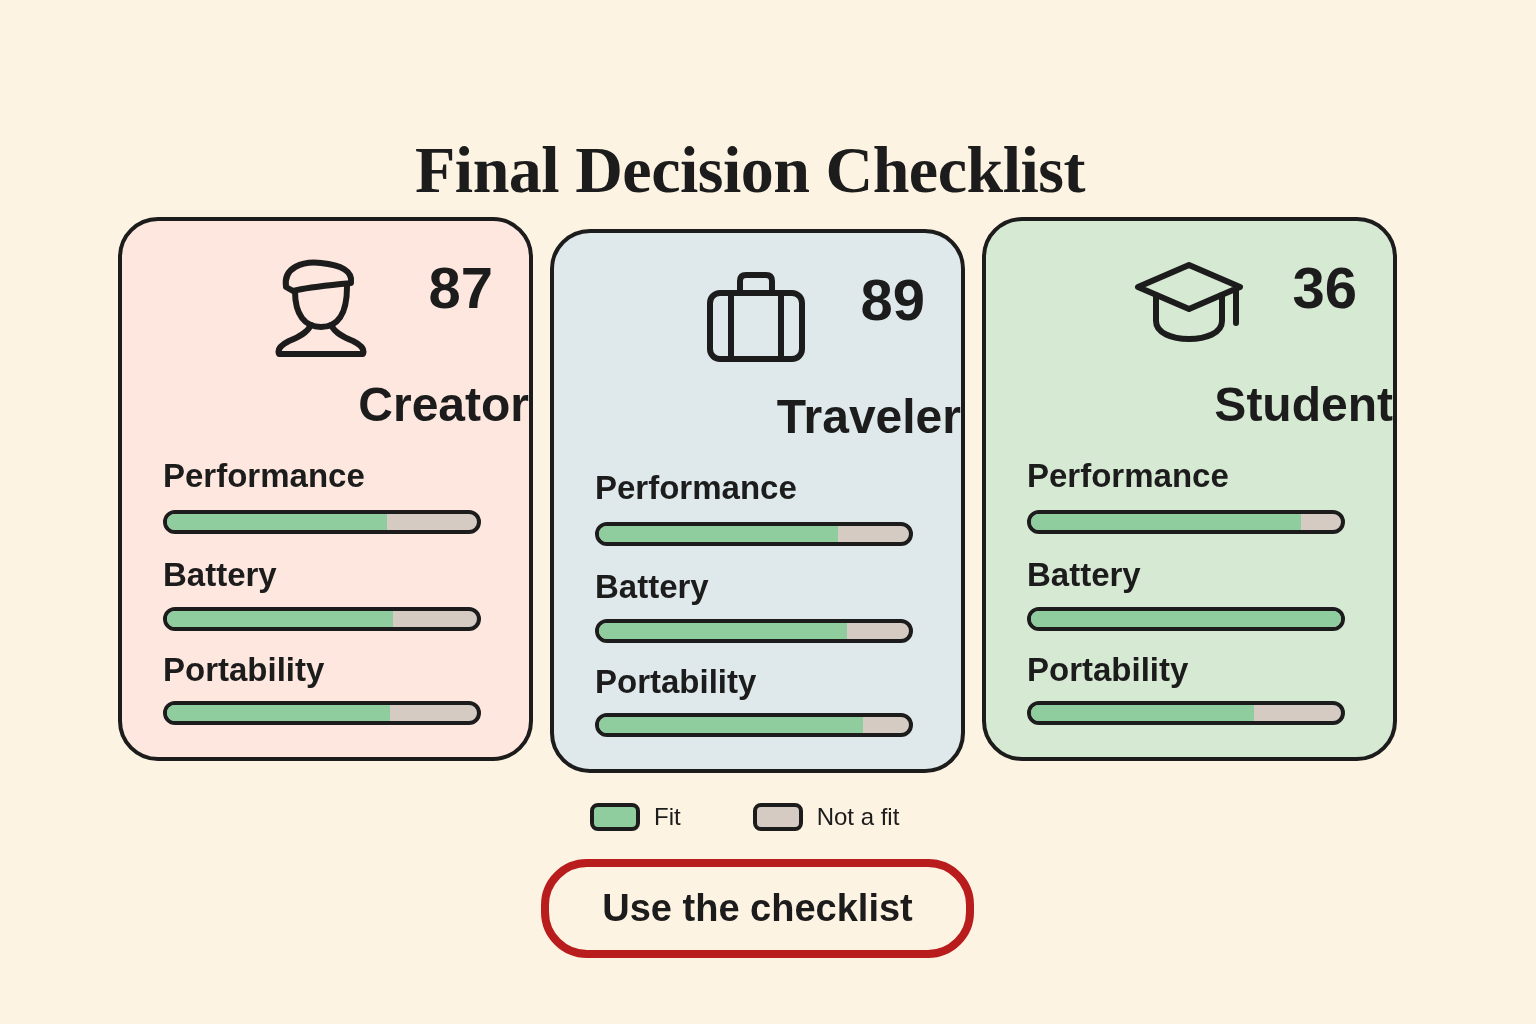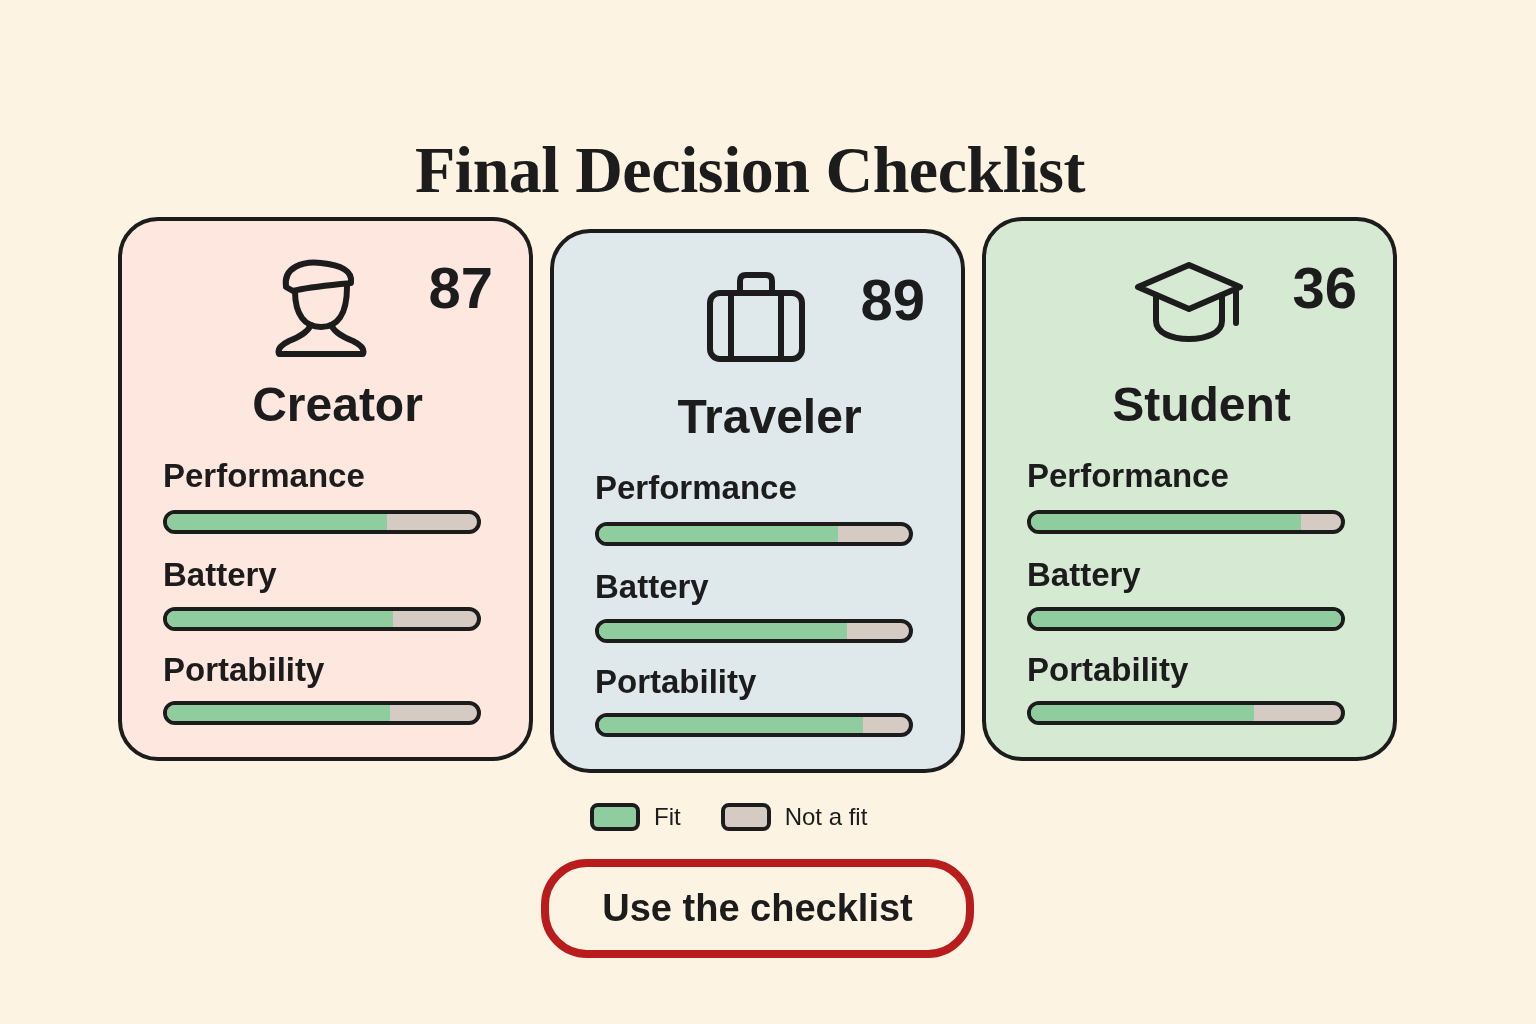--- a/index.html
+++ b/index.html
@@ -21,22 +21,22 @@
   }
   .card .icon {
     position: absolute; top: 36px; width: 100px; height: 104px;
   }
   .card .icon svg { width: 100%; height: 100%; display: block; }
   .card .score {
     position: absolute; top: 32px; right: 36px;
     font-size: 58px; font-weight: 700; line-height: 70px;
   }
   .card .name {
-    position: absolute; top: 152px; left: 12px; width: 100%;
-    text-align: center; font-size: 48px; font-weight: 700; line-height: 64px;
+    position: absolute; top: 152px; left: 0; width: 100%;
+    text-align: right; font-size: 48px; font-weight: 700; line-height: 64px;
   }
   .metric-label {
     position: absolute; left: 41px;
     font-size: 33px; font-weight: 700; line-height: 40px;
   }
   .bar {
     position: absolute; left: 41px; width: 310px; height: 16px;
     border: 4px solid #1c1c1c; border-radius: 14px;
     background: #d5cbc3; overflow: hidden; box-sizing: content-box;
   }
@@ -44,21 +44,21 @@
   .legend {
     position: absolute; top: 800px; left: 590px; height: 34px;
     display: flex; align-items: center;
   }
   .legend .swatch {
     width: 42px; height: 20px; border: 4px solid #1c1c1c; border-radius: 8px;
     box-sizing: content-box;
   }
   .legend .lbl { font-size: 24px; margin-left: 14px; line-height: 34px; }
   .legend .item { display: flex; align-items: center; }
-  .legend .item + .item { margin-left: 40px; }
+  .legend .item + .item { margin-left: 72px; }
   .cta {
     position: absolute; left: 541px; top: 859px; width: 417px; height: 83px;
     border: 8px solid #b91c1c; border-radius: 46px; background: transparent;
     font-family: "Liberation Sans", "DejaVu Sans", sans-serif;
     font-size: 38px; font-weight: 700; color: #1c1c1c;
     display: flex; align-items: center; justify-content: center;
     box-sizing: content-box; padding: 0; cursor: pointer;
   }
 </style>
 </head>

